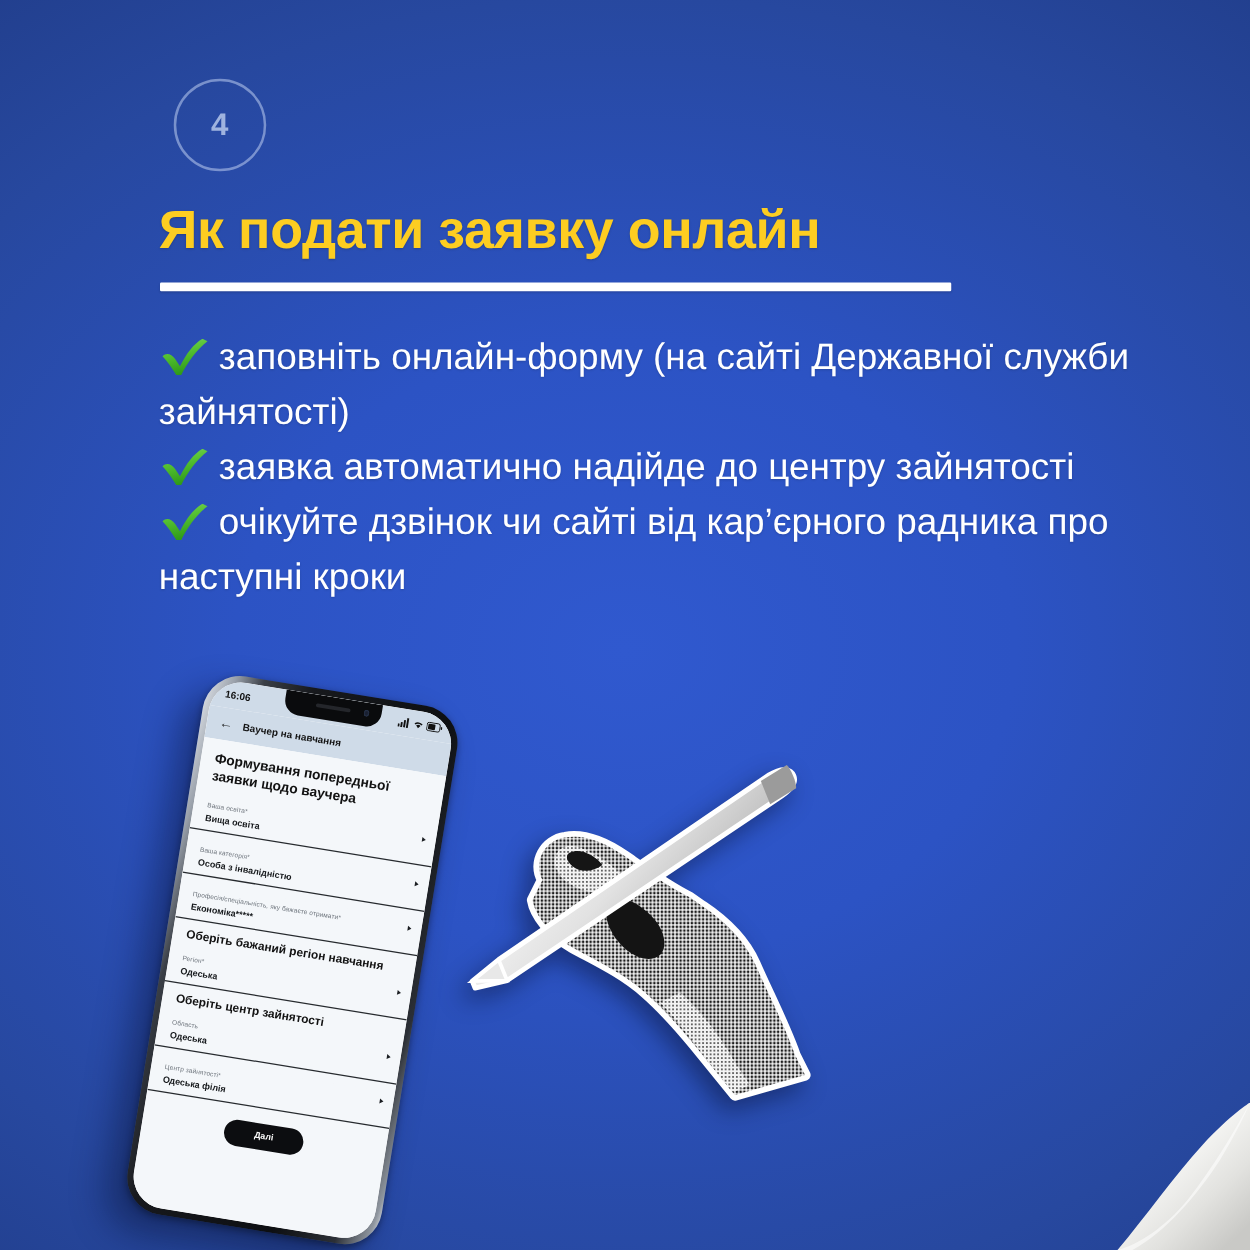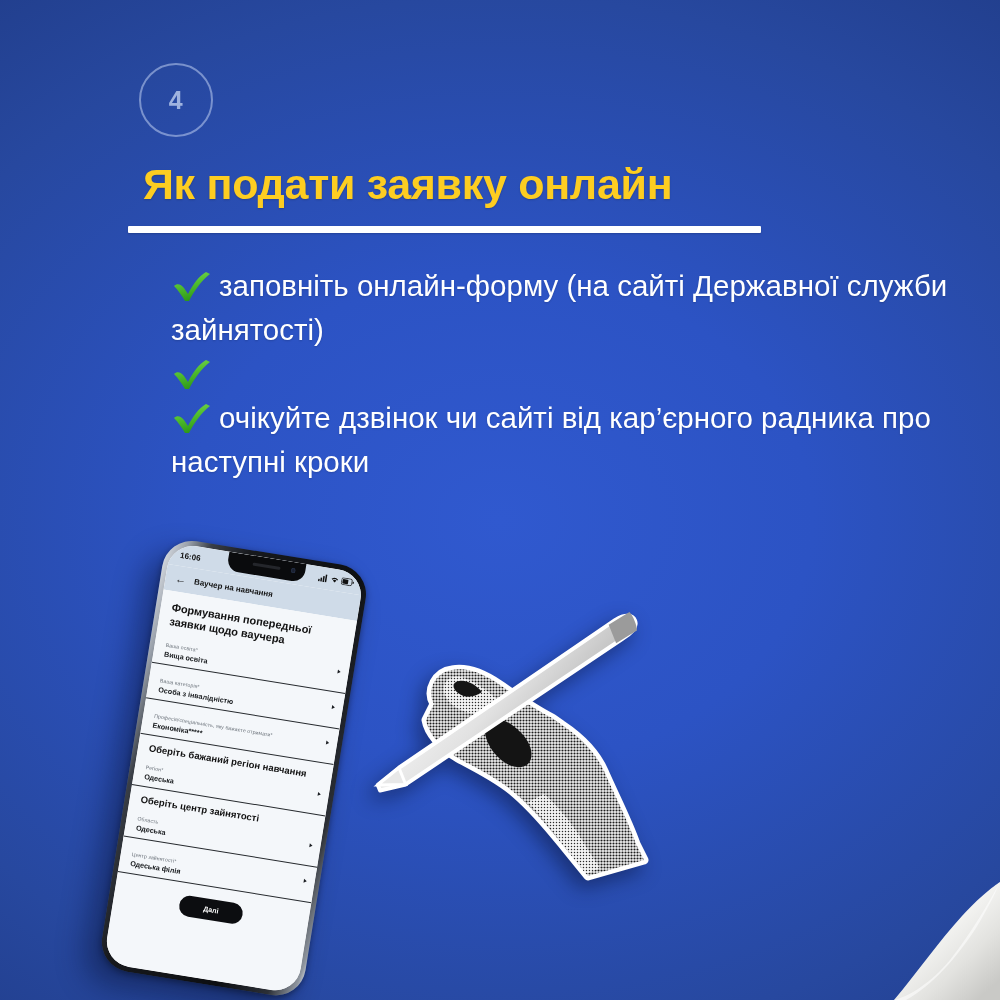--- a/index.html
+++ b/index.html
@@ -24,33 +24,31 @@
   #badge .num{
     font-size:25px;font-weight:700;color:#9fb3df;letter-spacing:.5px;
     font-family:"Liberation Sans",sans-serif;
   }
   
   #title{
     position:absolute;left:127px;top:160px;width:760px;
     font-size:43px;font-weight:700;color:#fdcd21;
     letter-spacing:-0.3px;white-space:nowrap;
     text-shadow:0 1px 2px rgba(0,0,0,.18);
-    margin-left:16px;
   }
   #rule{
     position:absolute;left:128px;top:226px;width:633px;height:7px;
     background:#ffffff;border-radius:1px;
     box-shadow:0 1px 2px rgba(0,0,0,.18);
   }
   
   #list{
     position:absolute;left:127px;top:264px;width:790px;
     color:#ffffff;font-size:29.5px;line-height:44px;font-weight:400;
     text-shadow:0 1px 2px rgba(0,0,0,.16);
-    margin-left:44px;
   }
   .bullet{margin:0 0 0 0;}
   .tick{
     display:inline-block;width:44px;height:30px;vertical-align:-6px;margin-right:4px;
   }
   .tick svg{display:block;}
   
   #phone-wrap{
     position:absolute;left:128px;top:552px;width:232px;height:470px;
     transform:rotate(9.2deg);
@@ -156,21 +154,21 @@
           </defs>
           <path d="M3 14 C6 11 10 12 13 16 L17 22 C22 12 28 4 35 0 L39 2 C30 9 23 19 18 29 L14 29 C11 24 7 18 3 14 Z" fill="url(#g1)"></path>
         </svg>
       </span><span>заповніть онлайн-форму (на сайті Державної служби зайнятості)</span>
     </div>
     <div class="bullet">
       <span class="tick">
         <svg width="44" height="30" viewBox="0 0 44 30">
           <path d="M3 14 C6 11 10 12 13 16 L17 22 C22 12 28 4 35 0 L39 2 C30 9 23 19 18 29 L14 29 C11 24 7 18 3 14 Z" fill="url(#g1)"></path>
         </svg>
-      </span>
+      </span><span>заявка автоматично надійде до центру зайнятості</span>
     </div>
     <div class="bullet">
       <span class="tick">
         <svg width="44" height="30" viewBox="0 0 44 30">
           <path d="M3 14 C6 11 10 12 13 16 L17 22 C22 12 28 4 35 0 L39 2 C30 9 23 19 18 29 L14 29 C11 24 7 18 3 14 Z" fill="url(#g1)"></path>
         </svg>
       </span><span>очікуйте дзвінок чи сайті від кар’єрного радника про наступні кроки</span>
     </div>
   </div>
 

